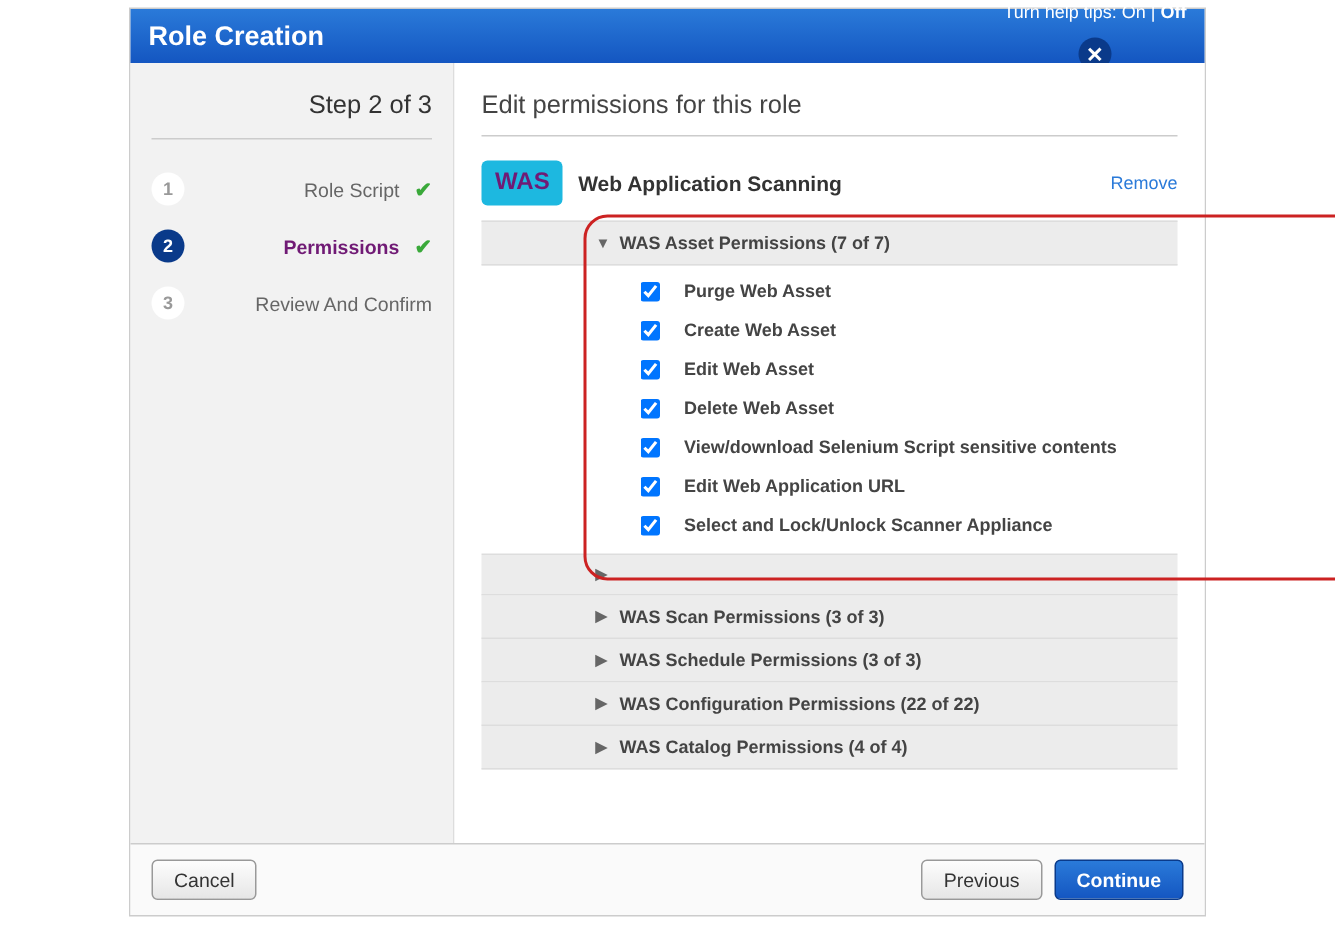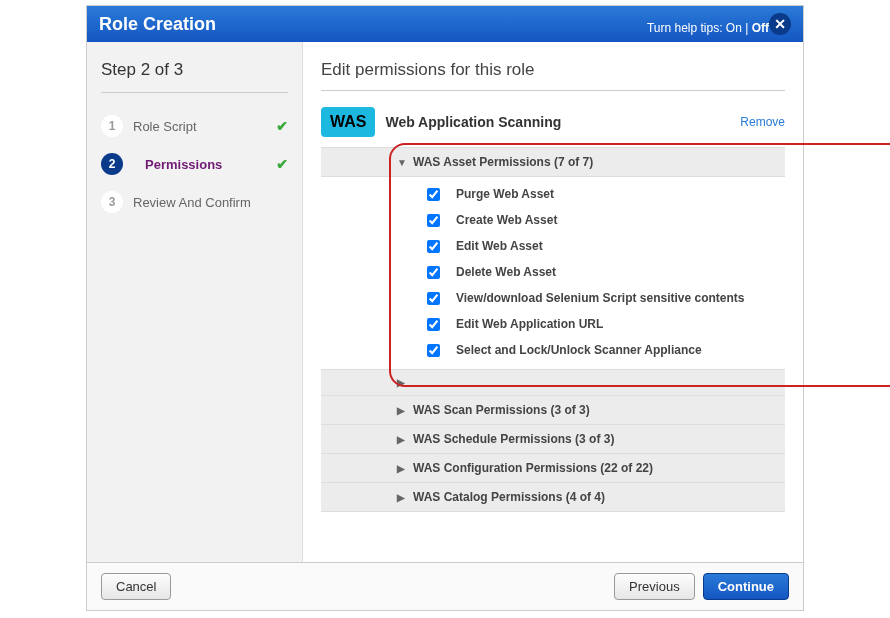--- a/index.html
+++ b/index.html
@@ -4,32 +4,33 @@
 <style>
   * { box-sizing: border-box; }
   body { margin: 0; font-family: Arial, sans-serif; font-size: 13px; color: #333; background: #fff; }
   .dialog { width: 718px; margin: 5px auto; border: 1px solid #ccc; background: #fff; }
   .titlebar {
     background: linear-gradient(#2a7ad9, #1456c1);
     color: #fff; height: 36px; display: flex; align-items: center;
     padding: 0 12px; justify-content: space-between;
   }
   .titlebar-left { font-size: 18px; font-weight: bold; }
-  .titlebar-right { display: flex; align-items: flex-end; font-size: 12px; }
+  .titlebar-right { display: flex; align-items: center; gap: 10px; font-size: 12px; flex-direction: column; }
   .close-btn {
     width: 22px; height: 22px; border-radius: 50%; background: #0a3a8a;
     color: #fff; display: flex; align-items: center; justify-content: center;
     font-weight: bold; cursor: pointer; font-size: 14px;
   }
   .help-text span { }
   .help-off { font-weight: bold; }
   .body { display: flex; min-height: 520px; }
   .sidebar {
     width: 216px; background: #f2f2f2; border-right: 1px solid #ddd;
     padding: 18px 14px;
+    text-align: right;
   }
   .step-title { font-size: 17px; color: #333; margin-bottom: 12px; }
   .step-divider { border-top: 1px solid #ccc; margin-bottom: 14px; }
   .step-item {
     display: flex; align-items: center; gap: 10px; padding: 8px 0;
     position: relative;
   }
   .step-num {
     width: 22px; height: 22px; border-radius: 50%; background: #fff;
     color: #999; display: flex; align-items: center; justify-content: center;
@@ -40,21 +41,21 @@
   .step-label.active { color: #701a75; font-weight: bold; padding-left: 12px; }
   .step-check { color: #3aa93a; font-weight: bold; font-size: 14px; }
   .main { flex: 1; padding: 18px 18px 8px 18px; background: #fff; }
   .main-title { font-size: 17px; color: #444; margin-bottom: 10px; }
   .main-divider { border-top: 1px solid #ccc; margin-bottom: 12px; }
   .perm-box { position: relative; }
   .perm-header {
     display: flex; align-items: center; gap: 10px; padding: 4px 0 10px 0;
   }
   .was-badge {
-    background: #1db8e0; color: #000000; font-weight: bold; font-size: 16px;
+    background: #1db8e0; color: #701a75; font-weight: bold; font-size: 16px;
     padding: 6px 9px; border-radius: 4px;
   }
   .perm-title { font-weight: bold; font-size: 14px; color: #333; flex: 1; }
   .remove-link { color: #2a7ad9; font-size: 12px; cursor: pointer; }
   .group-row {
     background: #ececec; border-top: 1px solid #ddd; border-bottom: 1px solid #ddd;
     padding: 7px 10px 7px 76px; font-size: 12px; font-weight: bold; color: #444;
     cursor: pointer; display: flex; align-items: center; gap: 6px;
   }
   .group-row .arrow { color: #666; font-size: 10px; width: 10px; display: inline-block; }

